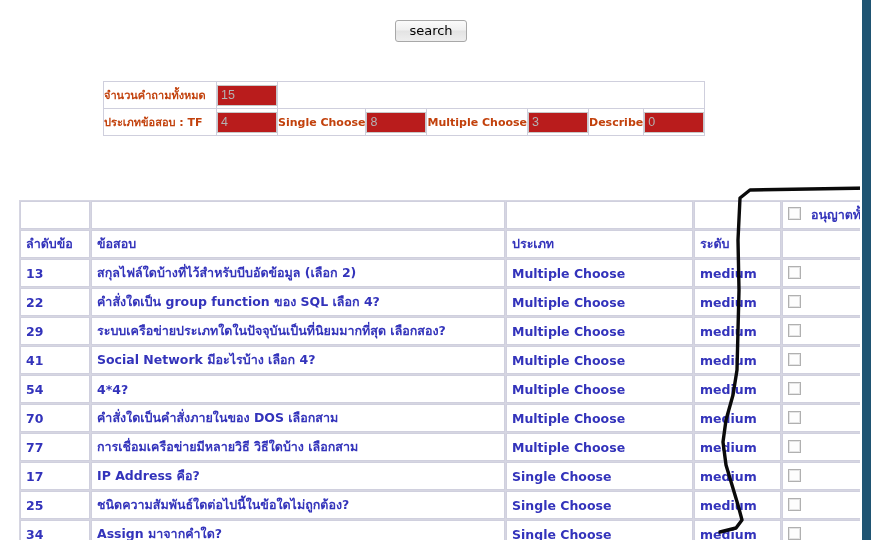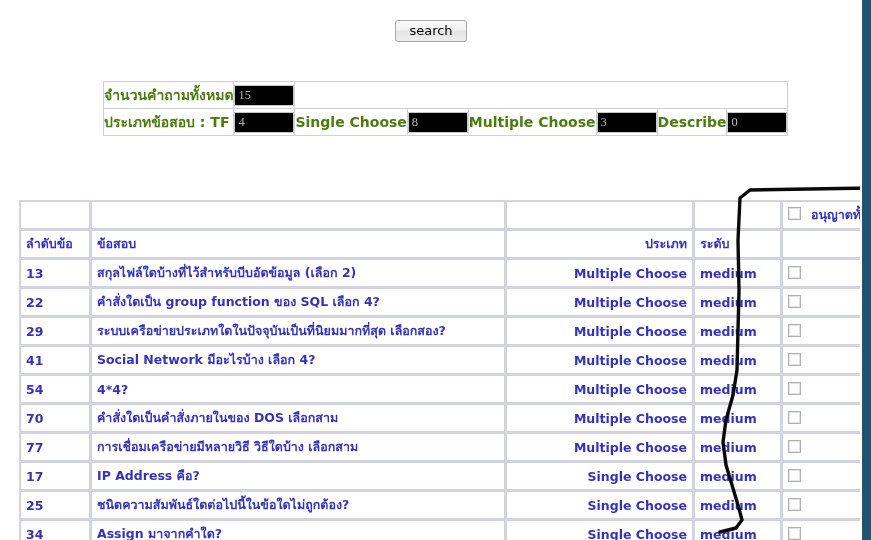--- a/index.html
+++ b/index.html
@@ -64,37 +64,37 @@
     border: 1px solid #b9b9c9;
     background: #ffffff;
   }
   #summary-table td {
     border: 1px solid #cfcfdd;
     padding: 0;
     height: 26px;
     vertical-align: middle;
   }
   .sum-label {
-    color: #4d7c0f;
-    font-size: 14px;
+    color: #c2410c;
+    font-size: 11px;
     font-weight: bold;
     padding: 0 7px 0 5px;
     white-space: nowrap;
   }
   .sum-label-wide { min-width: 112px; }
   .sum-field { padding: 0 3px; }
   .sum-input {
     width: 52px;
     height: 17px;
     line-height: 17px;
     border: 1px solid #c8c8c8;
-    background: #000000;
+    background: #b91c1c;
     color: #b3b3b3;
     font-size: 12.5px;
-    font-family: Liberation Serif, serif;
+    font-family: Liberation Sans, sans-serif;
     padding: 1px 3px;
     box-sizing: content-box;
   }
   .sum-blank { width: 140px; }
 
   
   #results-table {
     position: absolute;
     left: 19px;
     top: 200px;
@@ -111,21 +111,21 @@
     vertical-align: middle;
     font-size: 12.5px;
     color: #3333bb;
     font-weight: bold;
     padding: 0 5px;
     overflow: hidden;
     white-space: nowrap;
   }
   .col-no    { width: 58px; }
   .col-q     { width: 402px; text-align: left; }
-  .col-type  { width: 175px; text-align: right; }
+  .col-type  { width: 175px; text-align: left; }
   .col-level { width: 75px; text-align: left; }
   .col-chk   { width: 124px; text-align: left; }
 
   #results-table tr.head-blank td { height: 26px; }
   #results-table tr.head-labels td { }
 
   
   .cbx {
     display: inline-block;
     width: 11px;

